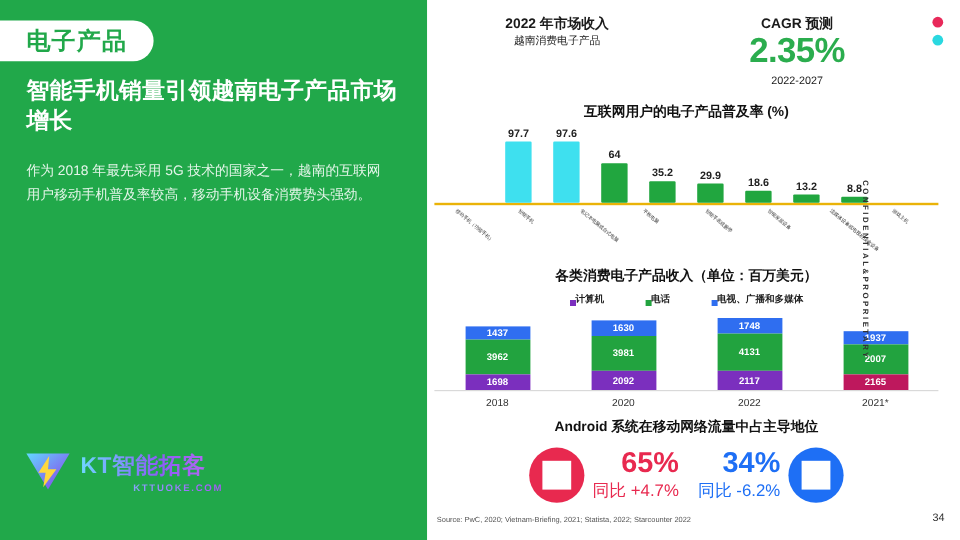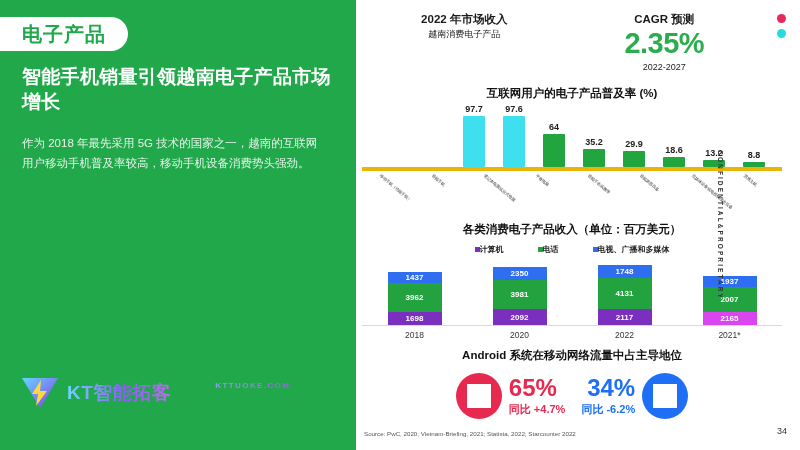--- a/index.html
+++ b/index.html
@@ -30,21 +30,21 @@
     letter-spacing: .3px;
   }
   .subcopy {
     position: absolute; left: 22px; top: 133px; width: 305px;
     font-size: 11.5px; line-height: 1.75; color: #e4f5e9; font-weight: 400;
   }
 
   
   .logo-wrap { position: absolute; left: 20px; top: 375px; display: flex; align-items: center; gap: 7px; }
   .logo-mark { width: 40px; height: 36px; position: relative; }
-  .logo-text-block { display: flex; flex-direction: row; }
+  .logo-text-block { display: flex; flex-direction: column; }
   .logo-title {
     font-size: 19px; font-weight: 700; letter-spacing: .5px;
     background: linear-gradient(90deg,#6fd6ff 0%, #8b5cf6 55%, #c06bf0 100%);
     -webkit-background-clip: text; background-clip: text; color: transparent;
   }
   .logo-sub {
     font-size: 8px; font-weight: 700; letter-spacing: 1.4px; margin-top: 1px;
     background: linear-gradient(90deg,#7ad0ff 0%, #a855f7 100%);
     -webkit-background-clip: text; background-clip: text; color: transparent; padding-left: 44px;
   }
@@ -57,60 +57,60 @@
   .kpi-a { flex: 1.18; }
   .kpi-label { font-size: 11.5px; font-weight: 700; color: #1a1a1a; }
   .kpi-value { font-size: 29px; font-weight: 700; color: #2bad4e; line-height: 1.16; letter-spacing: -.5px; }
   .kpi-note { font-size: 9px; color: #1a1a1a; margin-top: 1px; }
 
   .chart-title { text-align: center; font-size: 11.5px; font-weight: 700; color: #111; }
 
   
   .c1 { position: absolute; left: 6px; top: 86px; width: 420px; }
   .c1-plot { position: relative; height: 62px; margin-top: 8px;
-             border-bottom: 4px solid #eab308; display: flex; align-items: flex-end;
-             justify-content: flex-end; padding: 0 8px; }
+             border-bottom: 2px solid #eab308; display: flex; align-items: flex-end;
+             justify-content: center; padding: 0 8px; }
   .c1-bar-cell { width: 40px; display: flex; flex-direction: column; align-items: center; }
   .c1-val { font-size: 9px; font-weight: 700; color: #222; margin-bottom: 2px; }
   .c1-bar { width: 22px; border-radius: 1px; }
   .c1-labels { position: relative; height: 52px; display: flex; justify-content: space-between; padding: 0 8px; }
   .c1-lab-cell { width: 40px; position: relative; }
   .c1-lab {
     position: absolute; left: 12px; top: 2px; transform-origin: left top;
     transform: rotate(40deg); font-size: 4.1px; color: #333; white-space: nowrap;
     letter-spacing: -.1px;
   }
 
   
   .c2 { position: absolute; left: 6px; top: 222px; width: 420px; }
   .c2-legend { display: flex; justify-content: center; gap: 34px; margin-top: 7px; }
-  .c2-leg-item { display: flex; align-items: center; gap: 0; font-size: 8px; color: #222; font-weight: 700; }
+  .c2-leg-item { display: flex; align-items: flex-end; gap: 0; font-size: 8px; color: #222; font-weight: 700; }
   .c2-sw { width: 5px; height: 5px; }
   .c2-plot { position: relative; height: 64px; margin-top: 7px; border-bottom: 1px solid #d9d9d9;
              display: flex; justify-content: space-around; align-items: flex-end; }
   .c2-stack { width: 54px; display: flex; flex-direction: column; }
   .c2-seg { display: flex; align-items: center; justify-content: center;
             font-size: 8px; font-weight: 700; color: #fff; }
   .c2-xaxis { display: flex; justify-content: space-around; margin-top: 4px; }
   .c2-xlab { width: 54px; text-align: center; font-size: 8.5px; color: #333; }
 
   
   .andr { position: absolute; left: 6px; top: 348px; width: 420px; }
   .andr-row { display: flex; align-items: center; justify-content: center; gap: 16px; margin-top: 10px; }
   .andr-unit { display: flex; align-items: center; gap: 7px; }
   .circ { width: 46px; height: 46px; border-radius: 50%; display: flex; align-items: center; justify-content: center; }
   .circ-red { background: #e8294f; }
   .circ-blue { background: #1e6ff5; }
   .circ-inner { width: 24px; height: 24px; background: #fff; }
-  .andr-txt-l { text-align: left; }
+  .andr-txt-l { text-align: right; }
   .andr-txt-r { text-align: right; }
   .andr-pct { font-size: 24px; font-weight: 700; line-height: 1; }
   .andr-pct-red { color: #e8294f; }
   .andr-pct-blue { color: #1e6ff5; }
-  .andr-delta { font-size: 11px; font-weight: 700; margin-top: 2px; }
+  .andr-delta { font-size: 14px; font-weight: 400; margin-top: 2px; }
   .andr-delta-red { color: #e8294f; }
   .andr-delta-blue { color: #1e6ff5; }
 
   .source { position: absolute; left: 8px; top: 430px; font-size: 6.2px; color: #555; }
 
   
   .dots { position: absolute; right: 14px; top: 14px; display: flex; flex-direction: column; gap: 6px; align-items: center; }
   .dot { width: 9px; height: 9px; border-radius: 50%; }
   .vert-label {
     position: absolute; right: 4px; top: 50%; transform: translateY(-50%) rotate(90deg);
@@ -245,33 +245,33 @@
             <span>电视、广播和多媒体</span>
           </div>
         </div>
       <div class="c2-plot" id="c2-plot">
           <div class="c2-stack" style="height: 53.1033px;">
             <div class="c2-seg" style="background: rgb(47, 110, 240); flex: 1437 1 0%;">1437</div>
             <div class="c2-seg" style="background: rgb(34, 163, 63); flex: 3962 1 0%;">3962</div>
             <div class="c2-seg" style="background: rgb(123, 47, 190); flex: 1698 1 0%;">1698</div>
           </div>
           <div class="c2-stack" style="height: 57.6377px;">
-            <div class="c2-seg" style="background: rgb(47, 110, 240); flex: 1630 1 0%;">2350</div>
+            <div class="c2-seg" style="background: rgb(47, 110, 240); flex: 1630 1 0%;">1630</div>
             <div class="c2-seg" style="background: rgb(34, 163, 63); flex: 3981 1 0%;">3981</div>
             <div class="c2-seg" style="background: rgb(123, 47, 190); flex: 2092 1 0%;">2092</div>
           </div>
           <div class="c2-stack" style="height: 59.8301px;">
             <div class="c2-seg" style="background: rgb(47, 110, 240); flex: 1748 1 0%;">1748</div>
             <div class="c2-seg" style="background: rgb(34, 163, 63); flex: 4131 1 0%;">4131</div>
             <div class="c2-seg" style="background: rgb(123, 47, 190); flex: 2117 1 0%;">2117</div>
           </div>
           <div class="c2-stack" style="height: 62px;">
             <div class="c2-seg" style="background: rgb(47, 110, 240); flex: 1937 1 0%; margin-top: 13px;">1937</div>
             <div class="c2-seg" style="background: rgb(34, 163, 63); flex: 4184 1 0%;">2007</div>
-            <div class="c2-seg" style="background: #d946ef; flex: 2165 1 0%;">2165</div>
+            <div class="c2-seg" style="background: #be185d; flex: 2165 1 0%;">2165</div>
           </div>
         </div>
       <div class="c2-xaxis" id="c2-xaxis">
           <div class="c2-xlab">2018</div>
           <div class="c2-xlab">2020</div>
           <div class="c2-xlab">2022</div>
           <div class="c2-xlab">2021*</div>
         </div>
     </div>
 

